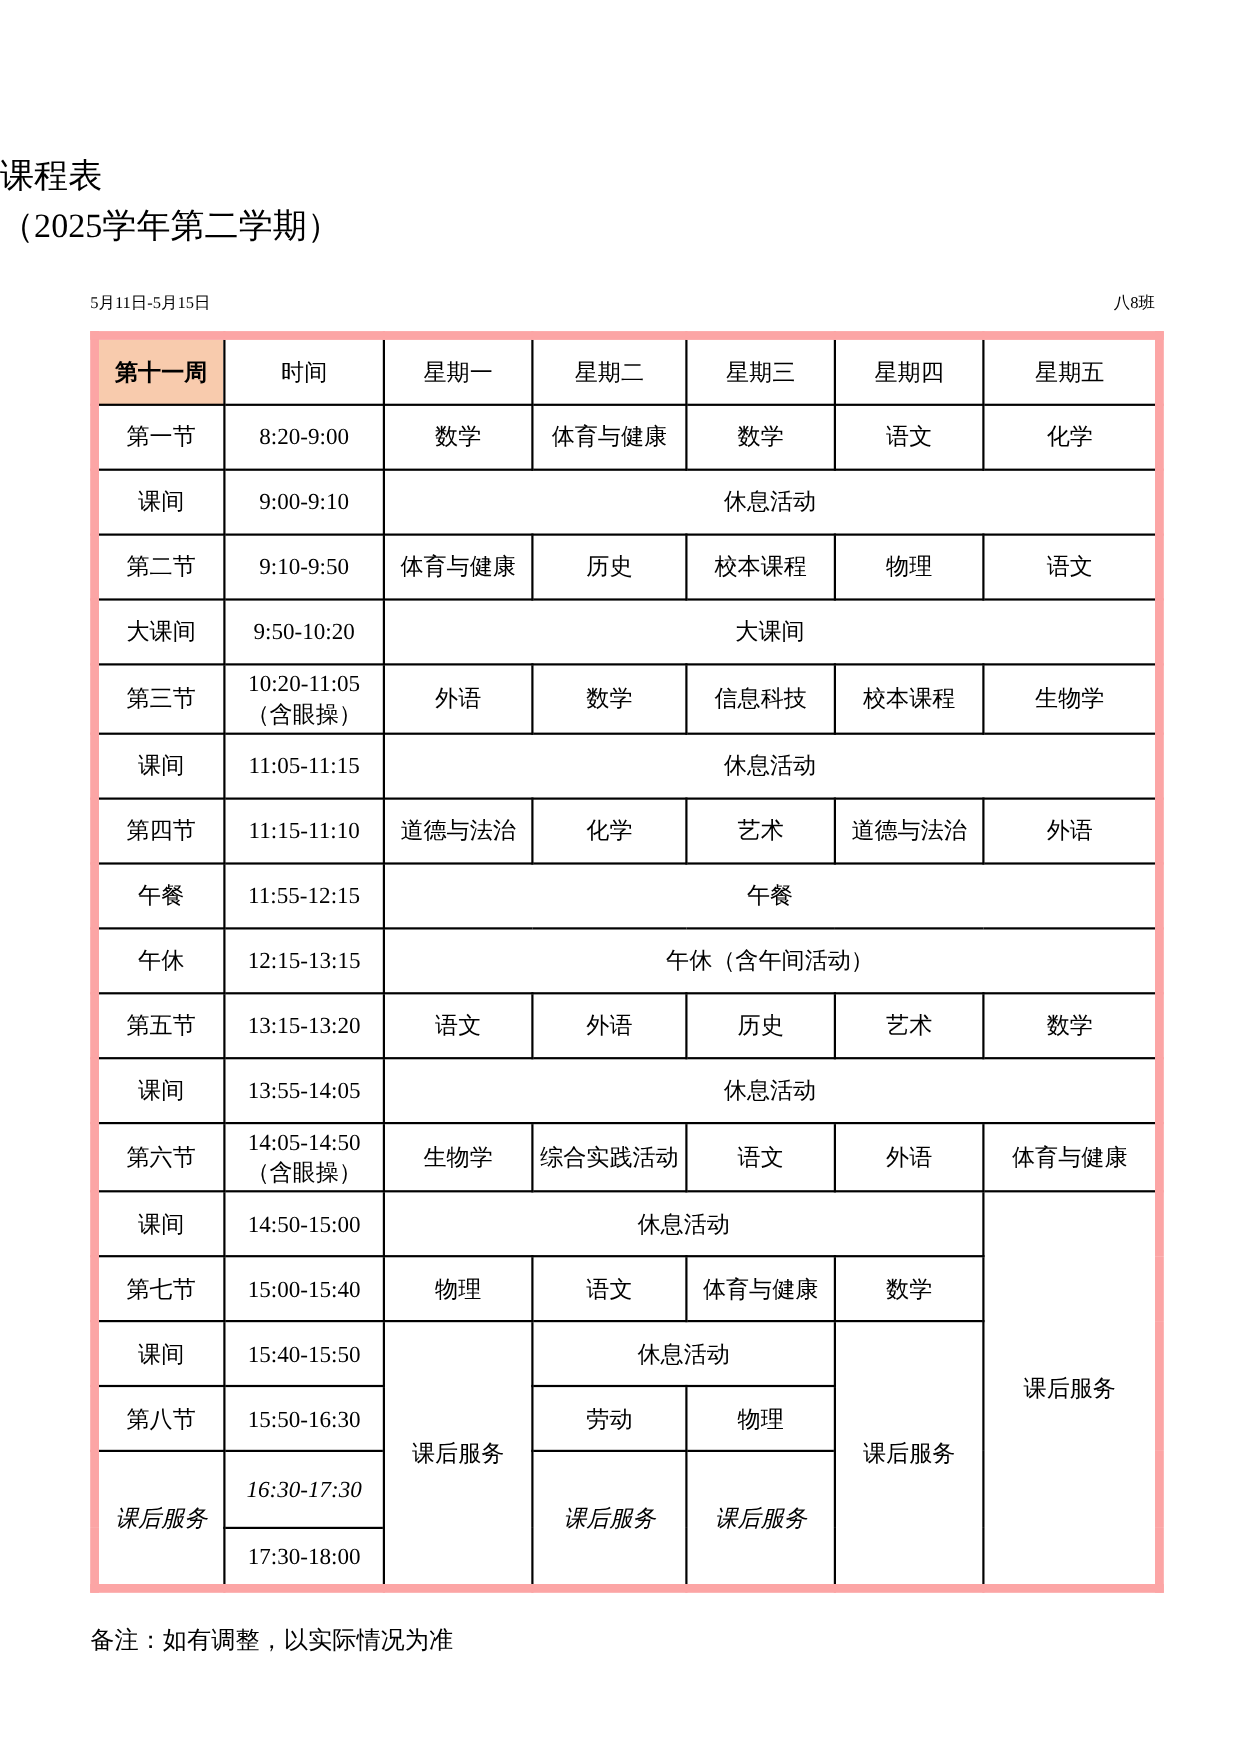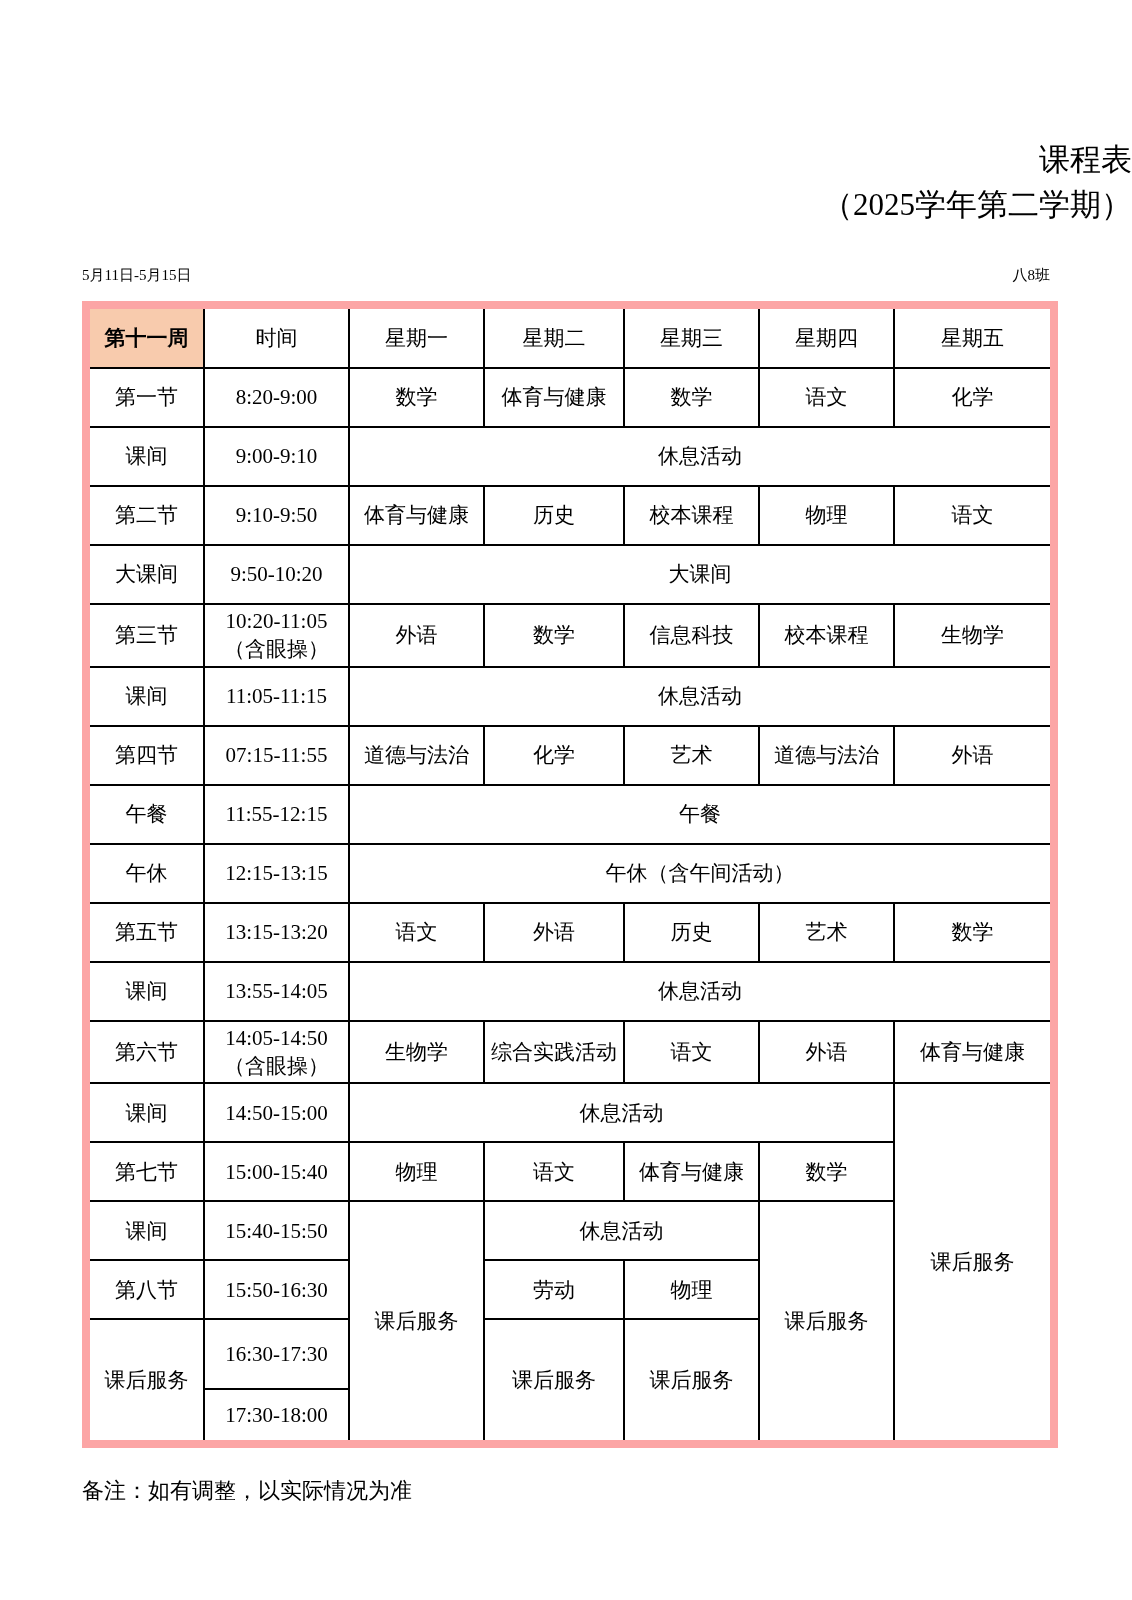--- a/index.html
+++ b/index.html
@@ -2,21 +2,21 @@
 <html><head>
 <meta charset="utf-8">
 <style>
   html,body{margin:0;padding:0;background:#ffffff;}
   body{
     width:1132px;height:1600px;
     font-family:"Liberation Serif","DejaVu Serif",serif;
     color:#000;
   }
   .page{position:relative;width:1132px;height:1600px;background:#fff;overflow:hidden;}
-  .title-block{padding-top:138px;text-align:right;line-height:1.45;}
+  .title-block{padding-top:138px;text-align:left;line-height:1.45;}
   .doc-title{font-size:31px;font-weight:normal;margin:0;}
   .doc-subtitle{font-size:31px;font-weight:normal;margin:0;}
   .info-row{
     display:flex;justify-content:space-between;align-items:flex-end;
     margin:38px 82px 16px 82px;font-size:15px;
   }
   table.schedule{
     border-collapse:collapse;table-layout:fixed;
     margin-left:82px;width:968px;
     border:8px solid #fca5a5;
@@ -25,21 +25,21 @@
     border:2px solid #000;
     text-align:center;vertical-align:middle;
     font-size:21px;line-height:1.35;
     padding:2px 5px;
     height:53px;
     white-space:pre-line;
     overflow:hidden;
   }
   table.schedule tr:first-child td{height:54px;}
   
-  table.schedule tr:nth-child(18) td{height:64px;}
+  table.schedule tr:nth-child(18) td{height:64px;font-style:italic;}
   table.schedule tr:nth-child(19) td{height:46px;}
   td.week-cell{font-weight:bold;}
   .note{margin:28px 0 16px 82px;font-size:22px;}
 </style>
 </head>
 <body>
 
 <div class="page">
 
   <div class="title-block">
@@ -110,21 +110,21 @@
           <td>校本课程</td>
           <td>生物学</td>
         </tr>
         <tr>
           <td>课间</td>
           <td>11:05-11:15</td>
           <td colspan="5">休息活动</td>
         </tr>
         <tr>
           <td>第四节</td>
-          <td>07:15-11:55</td>
+          <td>11:15-11:10</td>
           <td>道德与法治</td>
           <td>化学</td>
           <td>艺术</td>
           <td>道德与法治</td>
           <td>外语</td>
         </tr>
         <tr>
           <td>午餐</td>
           <td>11:55-12:15</td>
           <td colspan="5">午餐</td>

